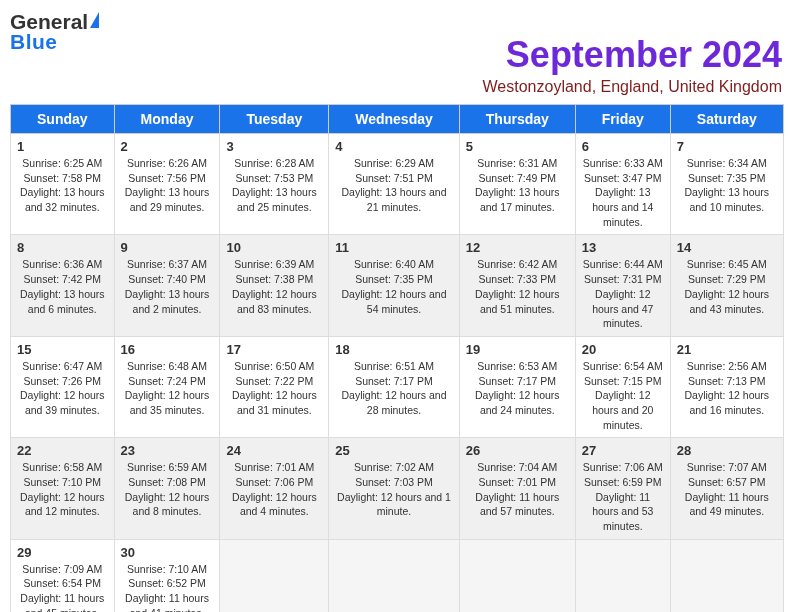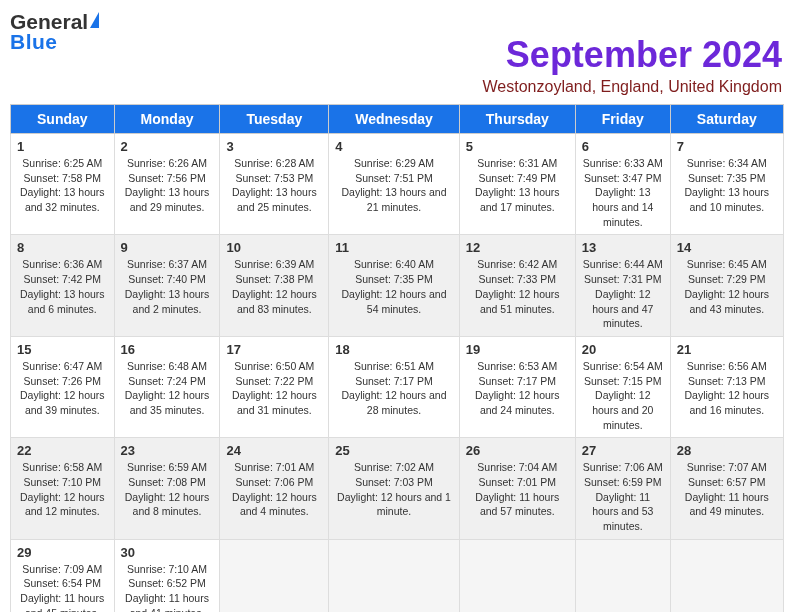--- a/index.html
+++ b/index.html
@@ -268,21 +268,21 @@
         <span class="day-number">20</span>
         <div class="day-info">
           <span>Sunrise: 6:54 AM</span><br>
           <span>Sunset: 7:15 PM</span><br>
           <span>Daylight: 12 hours and 20 minutes.</span>
         </div>
       </td>
         <td>
         <span class="day-number">21</span>
         <div class="day-info">
-          <span>Sunrise: 6:56 AM</span><br>
+          <span>Sunrise: 2:56 AM</span><br>
           <span>Sunset: 7:13 PM</span><br>
           <span>Daylight: 12 hours and 16 minutes.</span>
         </div>
       </td>
       </tr>
       <tr class="row-shaded">
         <td>
         <span class="day-number">22</span>
         <div class="day-info">
           <span>Sunrise: 6:58 AM</span><br>

